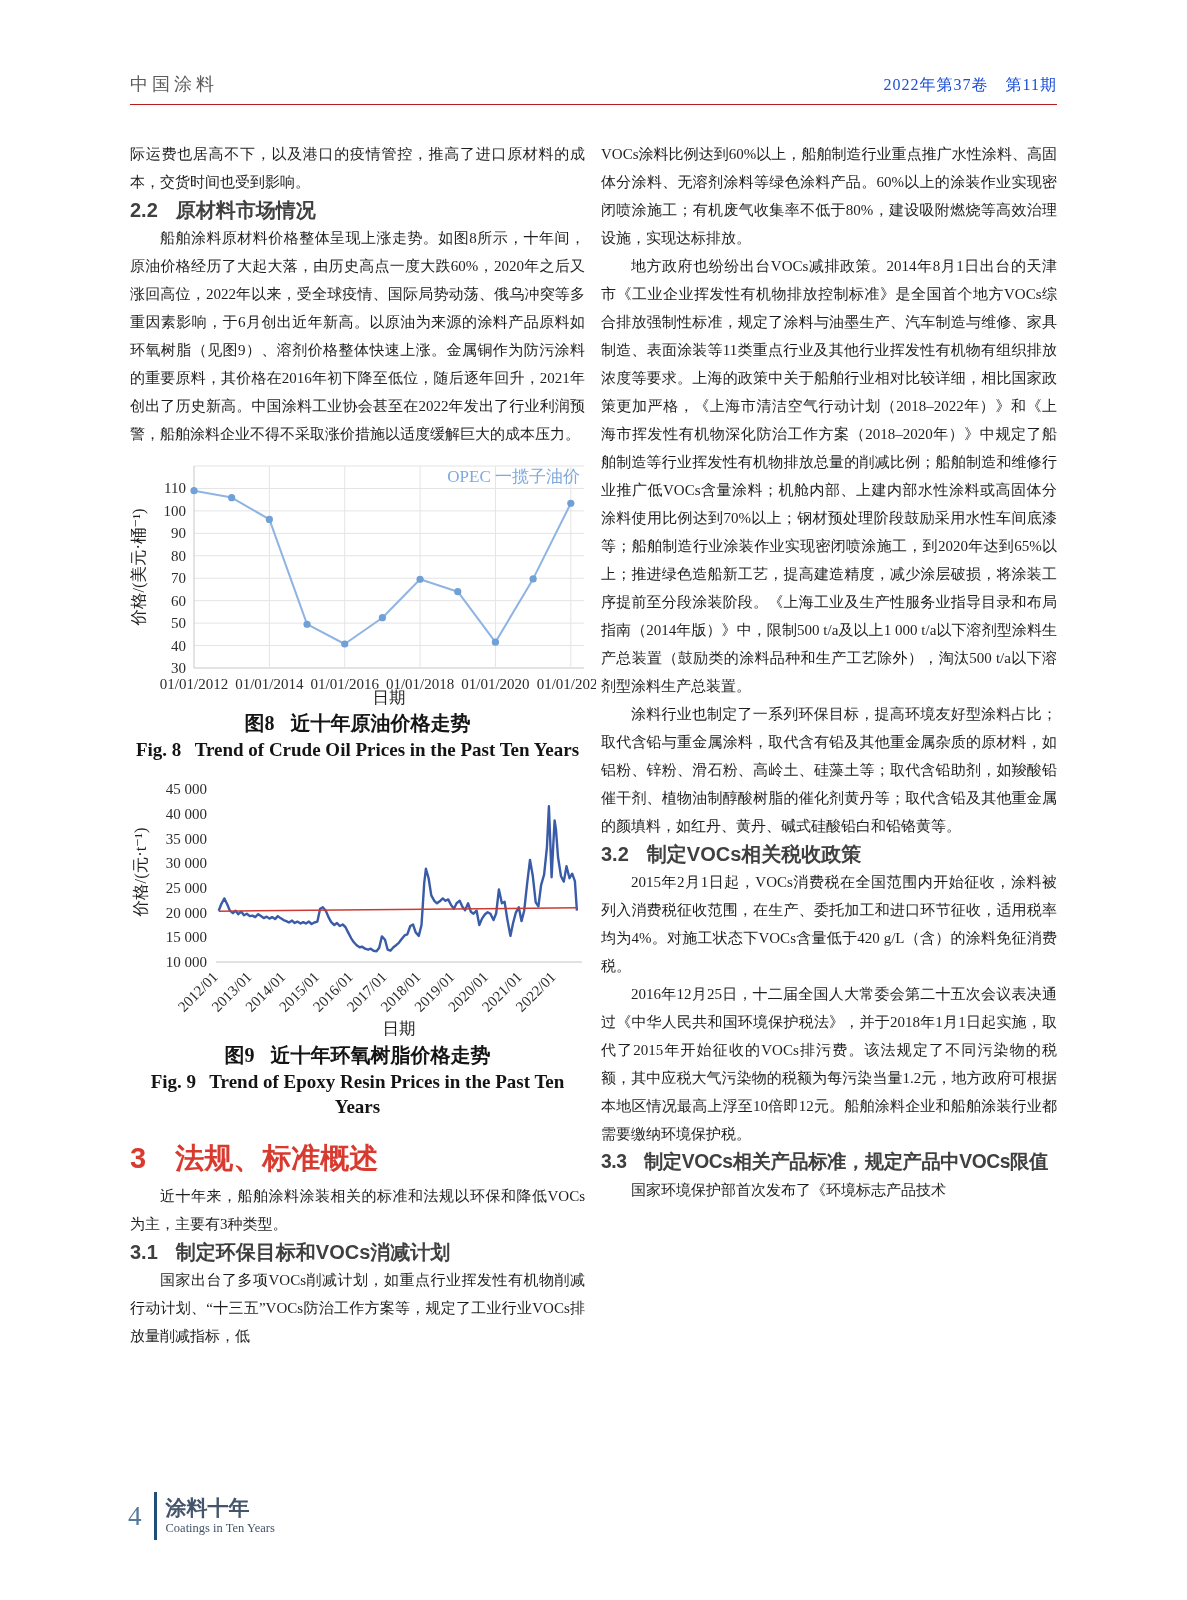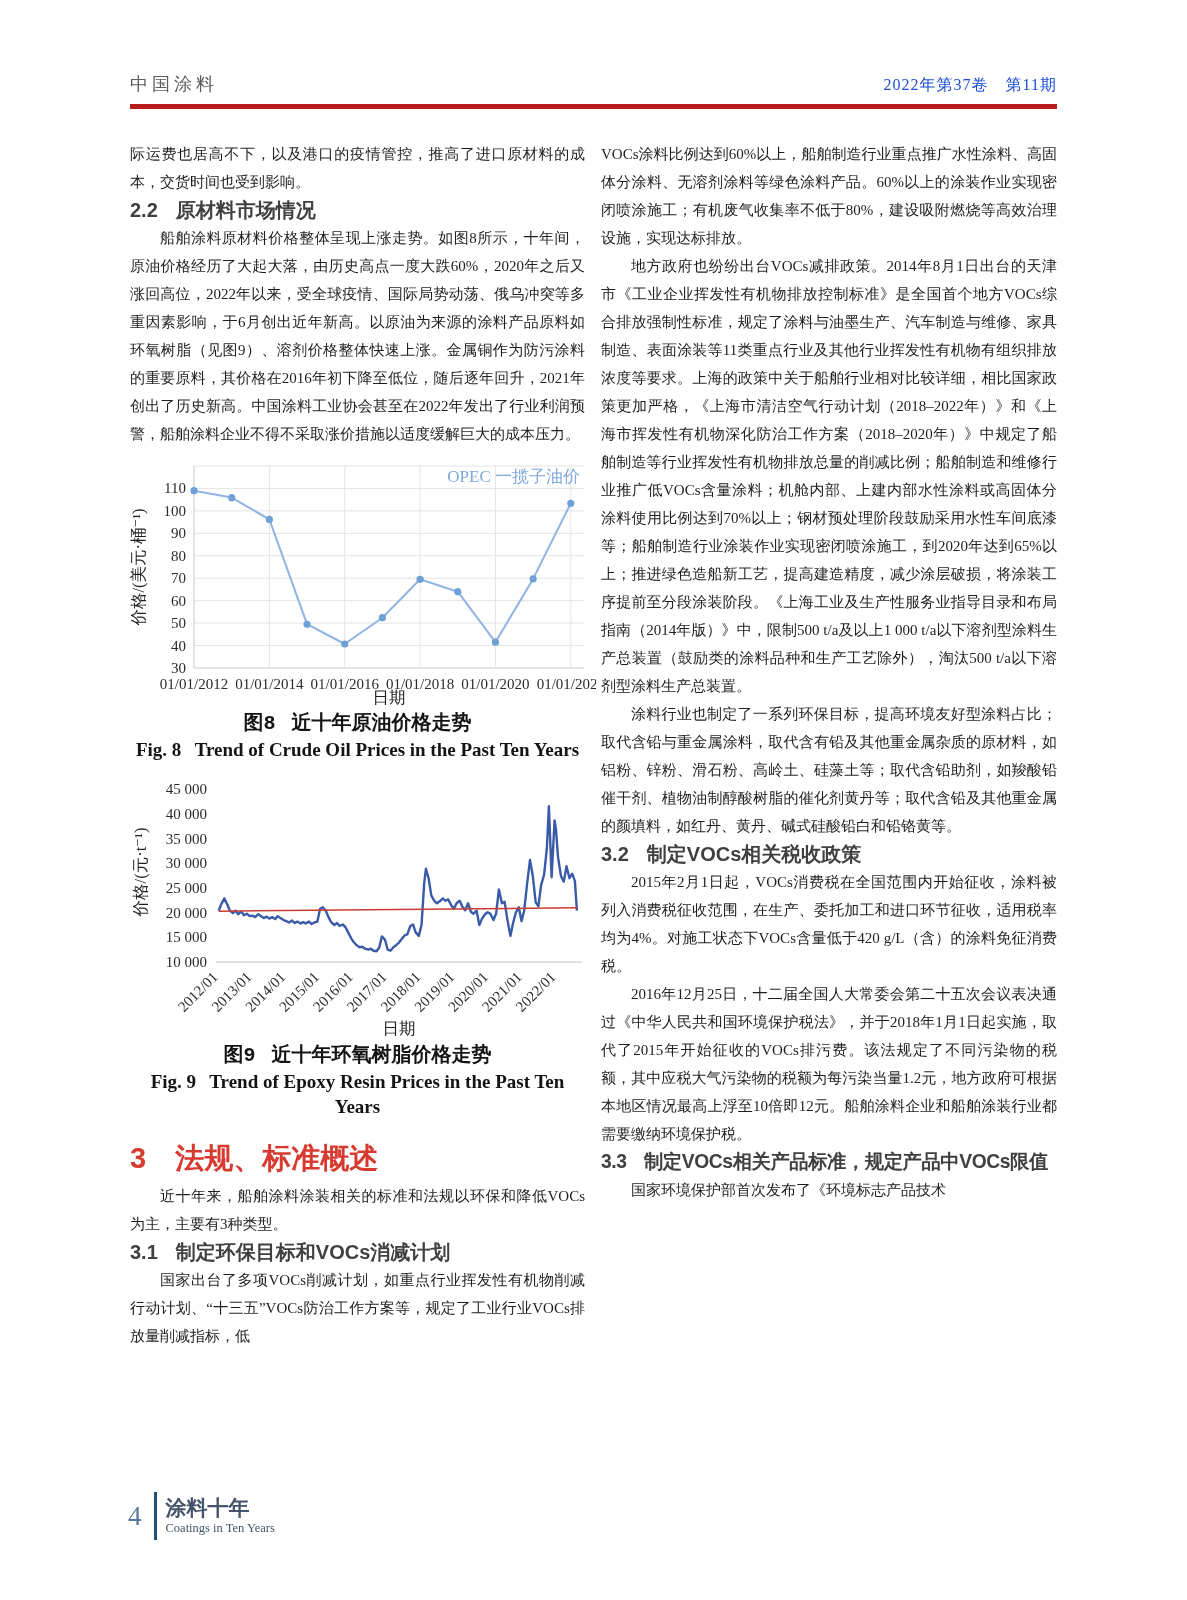--- a/index.html
+++ b/index.html
@@ -8,21 +8,21 @@
     width:1187px;height:1600px;
     background:#ffffff;
     font-family:"Liberation Serif","DejaVu Serif",serif;
     color:#1e1e1e;
     overflow:hidden;
   }
   
   .page-header{
     position:absolute;left:130px;top:72px;width:927px;
     display:flex;justify-content:space-between;align-items:flex-end;
-    padding-bottom:8px;border-bottom:5px solid #b91c1c;
+    padding-bottom:8px;border-bottom:1px solid #b91c1c;
   }
   .journal-name{
     font-size:18px;color:#5c5c5c;letter-spacing:4px;
   }
   .issue-info{
     font-size:16px;color:#1d4ed8;letter-spacing:1px;
   }
   
   .col{position:absolute;top:140px;}
   .col-left{left:130px;width:455px;}
@@ -43,21 +43,21 @@
   .sec-red{
     margin:24px 0 9px 0;color:#d93a30;
     font-family:"Liberation Sans","DejaVu Sans",sans-serif;
     font-weight:bold;font-size:29px;line-height:30px;
   }
   .sec-red .h-num{margin-right:1em;}
   
   .fig{margin:8px 0 6px 0;}
   .fig svg{display:block;}
   .fig-caption-cn{
-    text-align:center;font-family:Liberation Mono, monospace;
+    text-align:center;font-family:Liberation Serif, serif;
     font-weight:bold;font-size:20px;line-height:27px;color:#141414;margin-top:2px;
   }
   .fig-caption-cn .cap-num{margin-right:0.8em;}
   .fig-caption-en{
     text-align:center;font-family:"Liberation Serif","DejaVu Serif",serif;
     font-weight:bold;font-size:19px;line-height:25px;color:#141414;
   }
   .fig-caption-en .cap-num{margin-right:0.7em;}
   
   .tick{font:15px "Liberation Serif","DejaVu Serif",serif;fill:#2b2b2b;}

